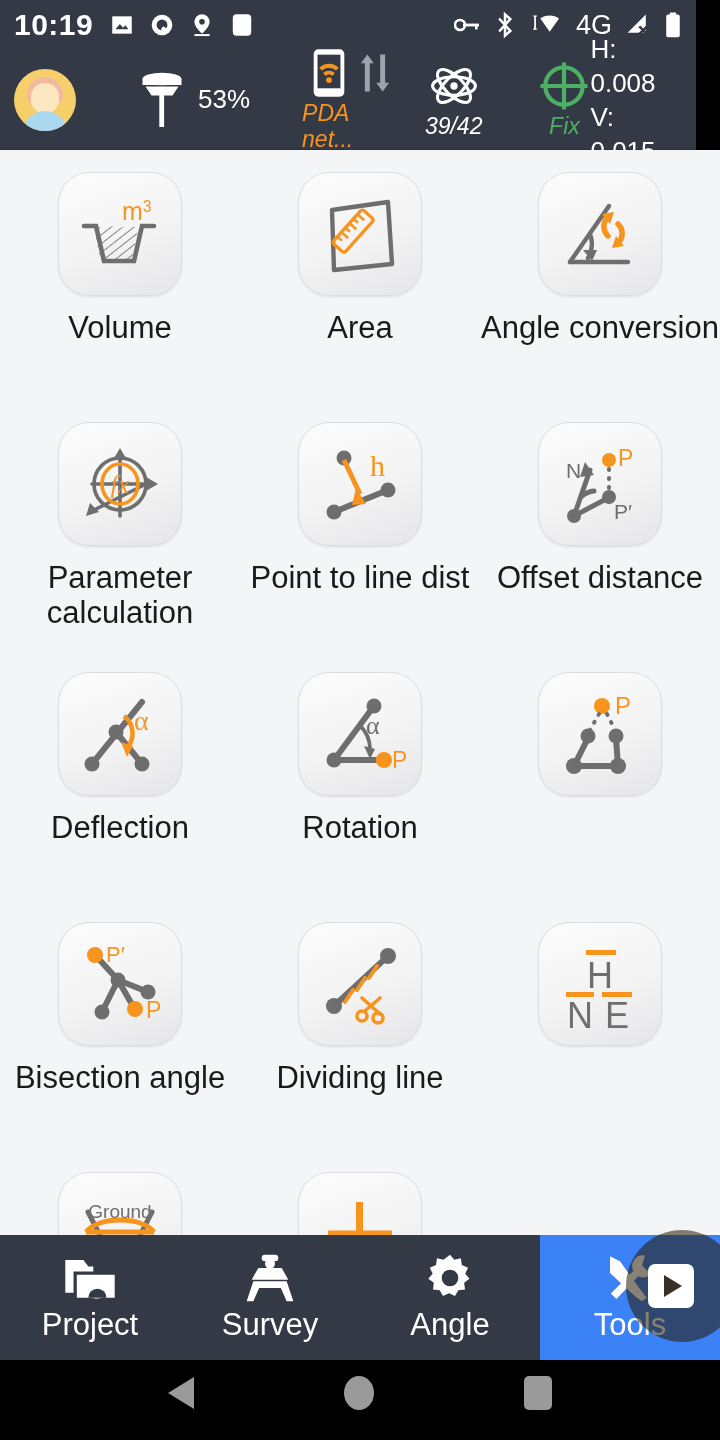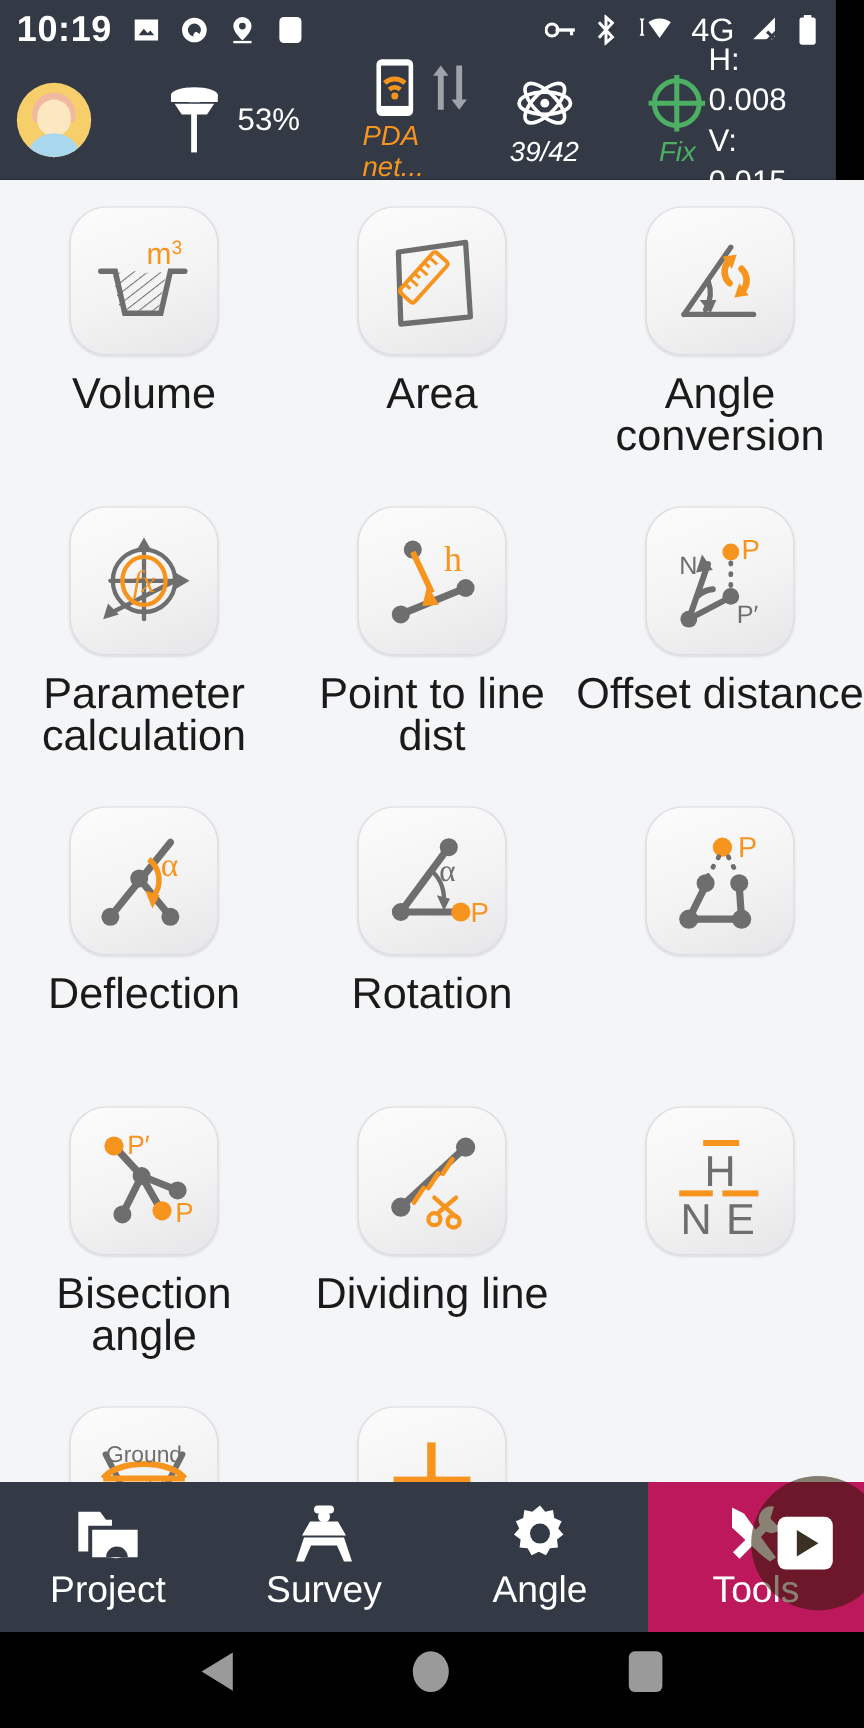--- a/index.html
+++ b/index.html
@@ -67,34 +67,34 @@
   }
   .tile {
     width:124px; height:124px; border-radius:31px;
     background:linear-gradient(160deg,#fcfcfd 0%,#f3f3f4 55%,#e6e6e8 100%);
     border:1px solid #dcdde0;
     box-shadow:0 1px 2px rgba(0,0,0,.10);
     display:flex; align-items:center; justify-content:center;
     flex:none;
   }
   .cell-label {
-    margin-top:14px; font-size:36px; color:#1a1a1a;
+    margin-top:14px; font-size:31px; color:#1a1a1a;
     text-align:center; line-height:35px; max-width:240px;
   }
 
   
   .bottomnav {
     position:absolute; left:0; bottom:80px; width:720px; height:125px;
     background:#333a45; display:flex; z-index:5;
   }
   .navitem {
     flex:1; display:flex; flex-direction:column;
     align-items:center; justify-content:center; gap:4px;
   }
-  .navitem.active { background:#be185d; }
+  .navitem.active { background:#3b82f6; }
   .navlabel { color:#fff; font-size:31px; }
 
   .fab {
     position:absolute; right:-18px; bottom:18px;
     width:112px; height:112px; border-radius:50%;
     background:rgba(40,26,0,0.55);
     display:flex; align-items:center; justify-content:center;
     z-index:9;
   }
   .fab-sq {

